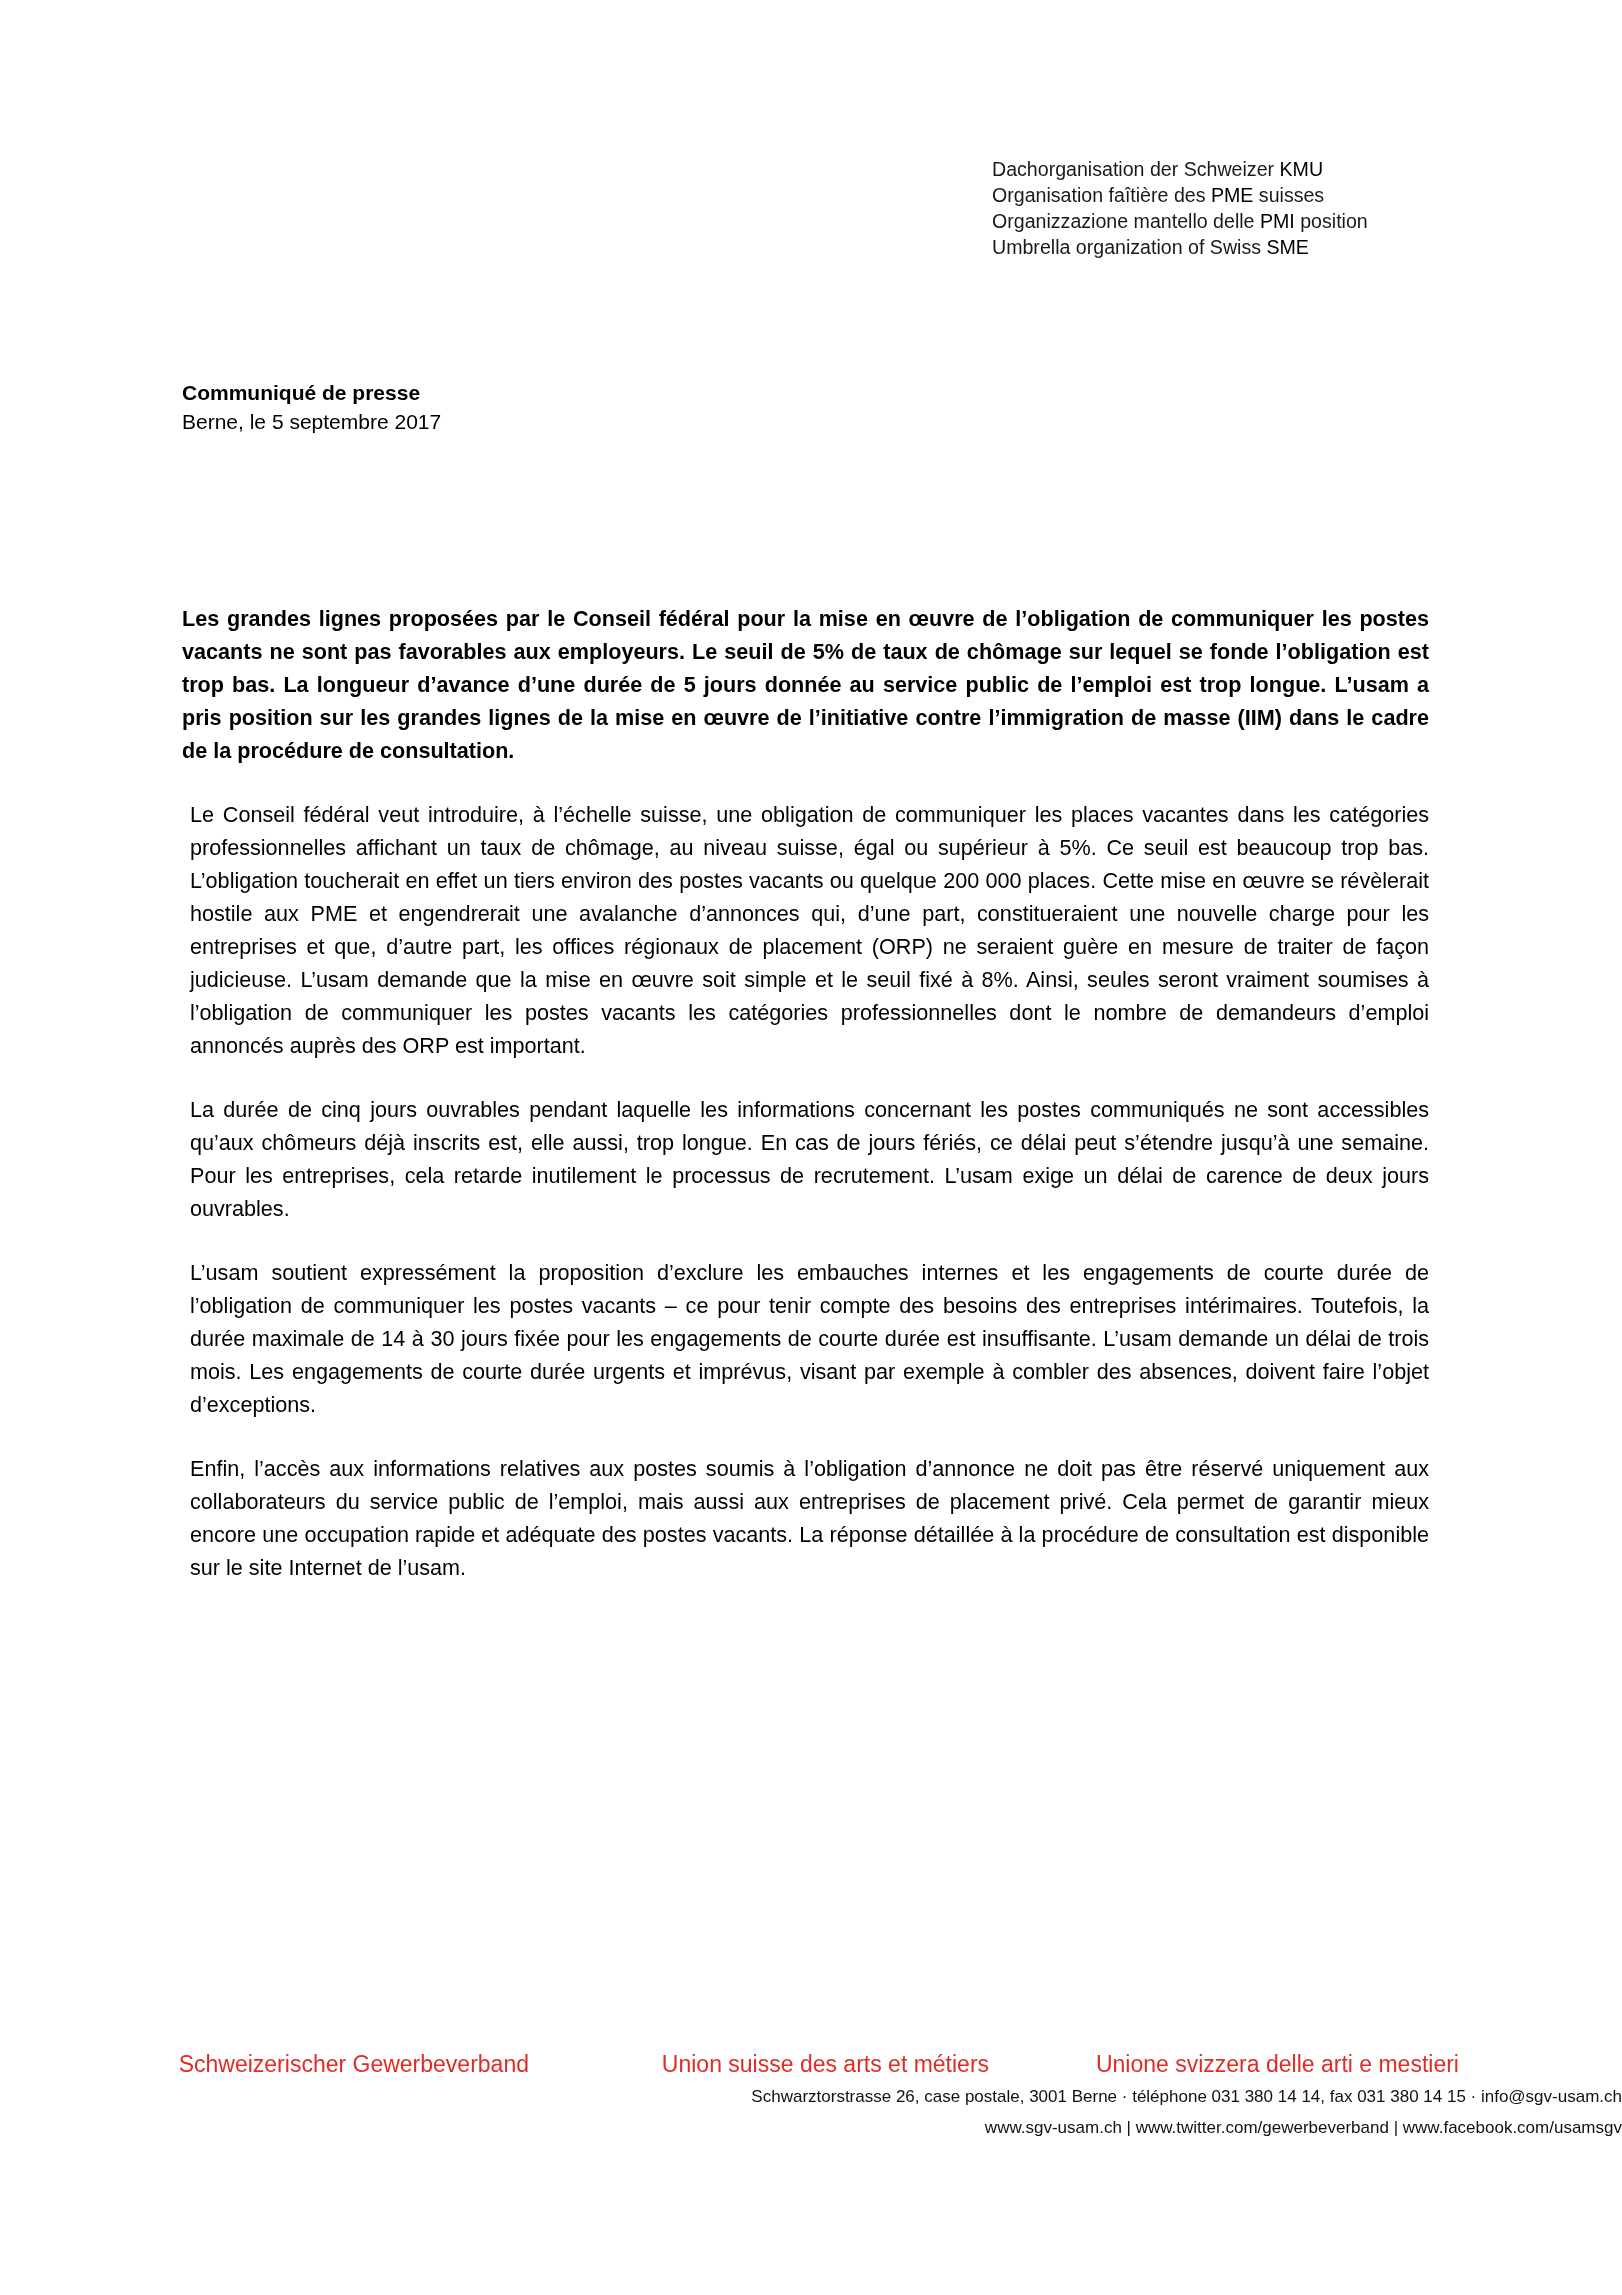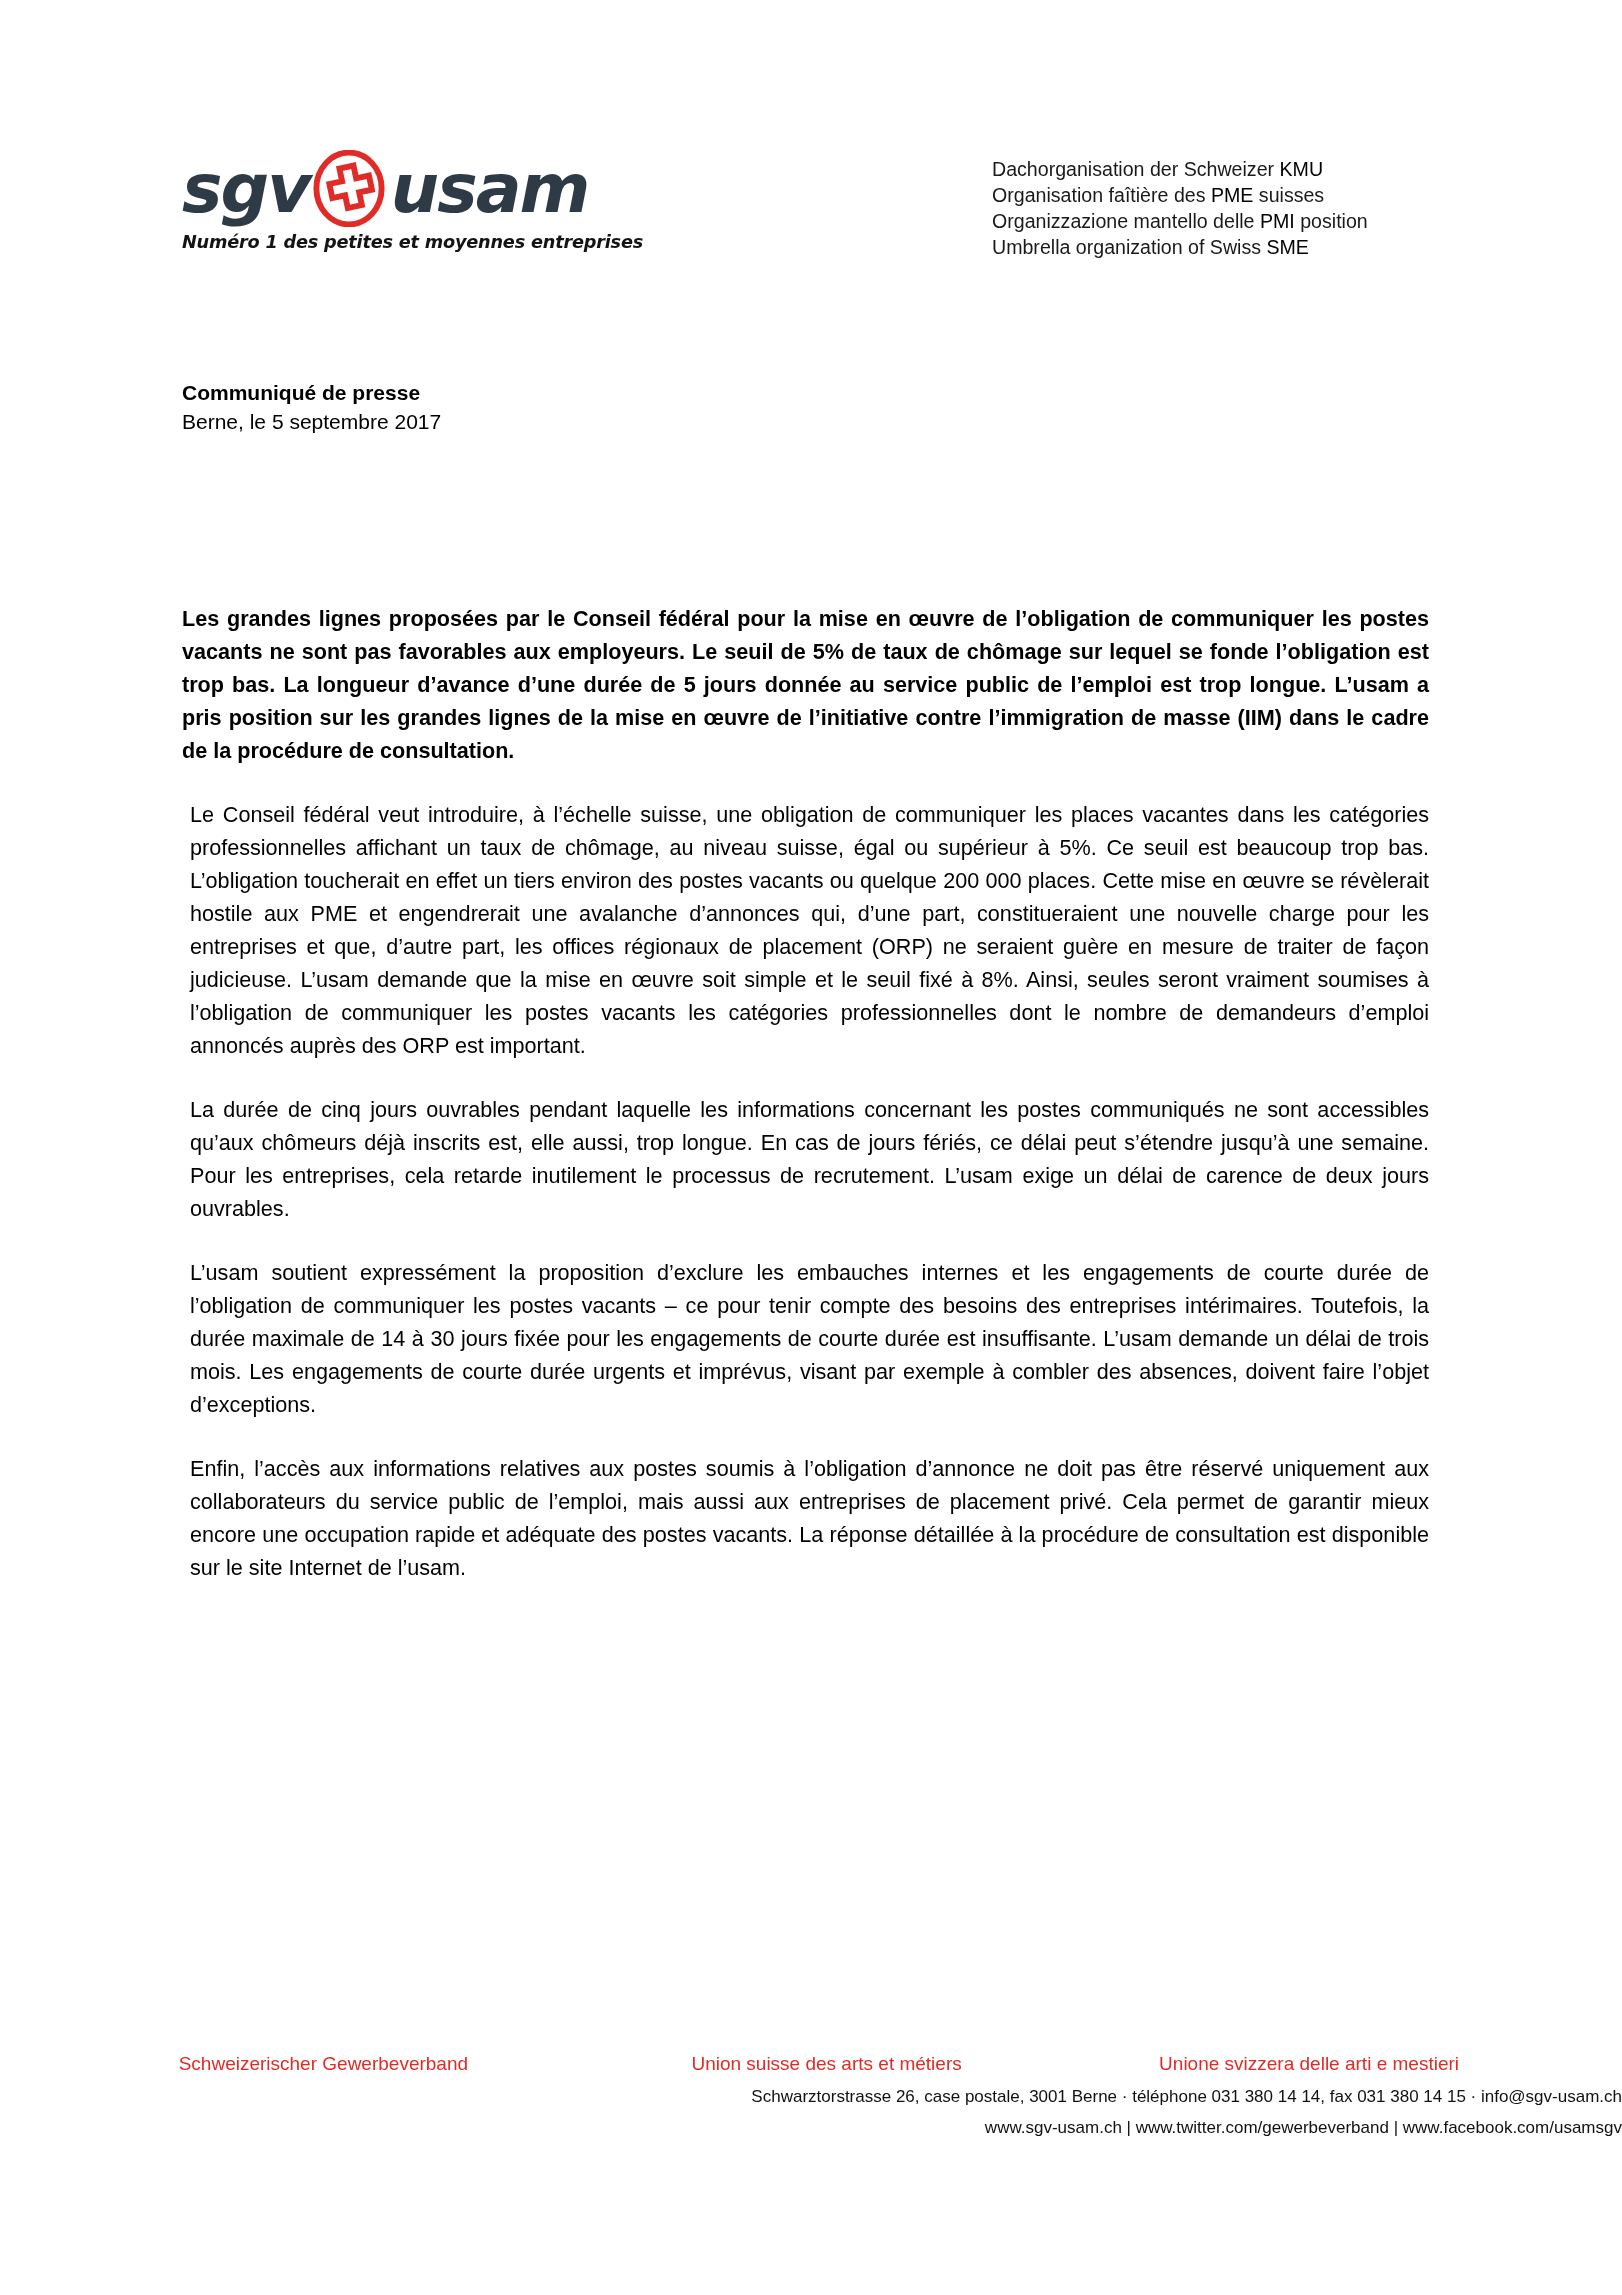--- a/index.html
+++ b/index.html
@@ -56,51 +56,36 @@
     font-size:21.6px; font-weight:400; line-height:33px;
     margin:0 0 31px 8px; text-align:justify;
   }
   p.body-par:last-child { margin-bottom:0; }
 
   
   .footer { position:absolute; left:0; top:2051px; width:100%; }
   .footer-orgs {
     position:relative; width:1296px; margin:0 auto;
     display:flex; justify-content:space-between;
-    color:#e02b26; font-size:19px; line-height:26px;align-items:center;
+    color:#e02b26; font-size:23px; line-height:26px;align-items:center;
   }
   .footer-orgs span:nth-child(1) { margin-left:15.7px; }
   .footer-orgs span:nth-child(2) { margin-left:26px; }
   .footer-contact {
     text-align:right; font-size:17px; line-height:25px;
     color:#111111; margin-top:6.5px;
   }
 </style>
 </head>
 <body>
 
 <div class="page">
 
   <div class="header">
 
-    <div class="logo-block">
-      <div class="logo-row">
-        <span class="logo-word">sgv</span>
-        <span class="logo-emblem">
-          <svg width="80" height="77" viewBox="0 0 122 118" xmlns="http://www.w3.org/2000/svg">
-            <ellipse cx="61" cy="59" rx="50" ry="55" fill="none" stroke="#e02b26" stroke-width="9"></ellipse>
-            <g transform="rotate(-12 61 59)">
-              <path d="M53 26 h22 v20 h20 v22 h-20 v20 h-22 v-20 h-20 v-22 h20 z" fill="none" stroke="#e02b26" stroke-width="9"></path>
-            </g>
-          </svg>
-        </span>
-        <span class="logo-word">usam</span>
-      </div>
-      <div class="logo-tagline">Numéro 1 des petites et moyennes entreprises</div>
-    </div>
 
     <div class="langs">
       <div class="lang-line">
         <span>Dachorganisation der Schweizer </span><span class="hl">KMU</span><span></span>
       </div>
       <div class="lang-line">
         <span>Organisation faîtière des </span><span class="hl">PME</span><span> suisses</span>
       </div>
       <div class="lang-line">
         <span>Organizzazione mantello delle </span><span class="hl">PMI</span><span> position</span>

